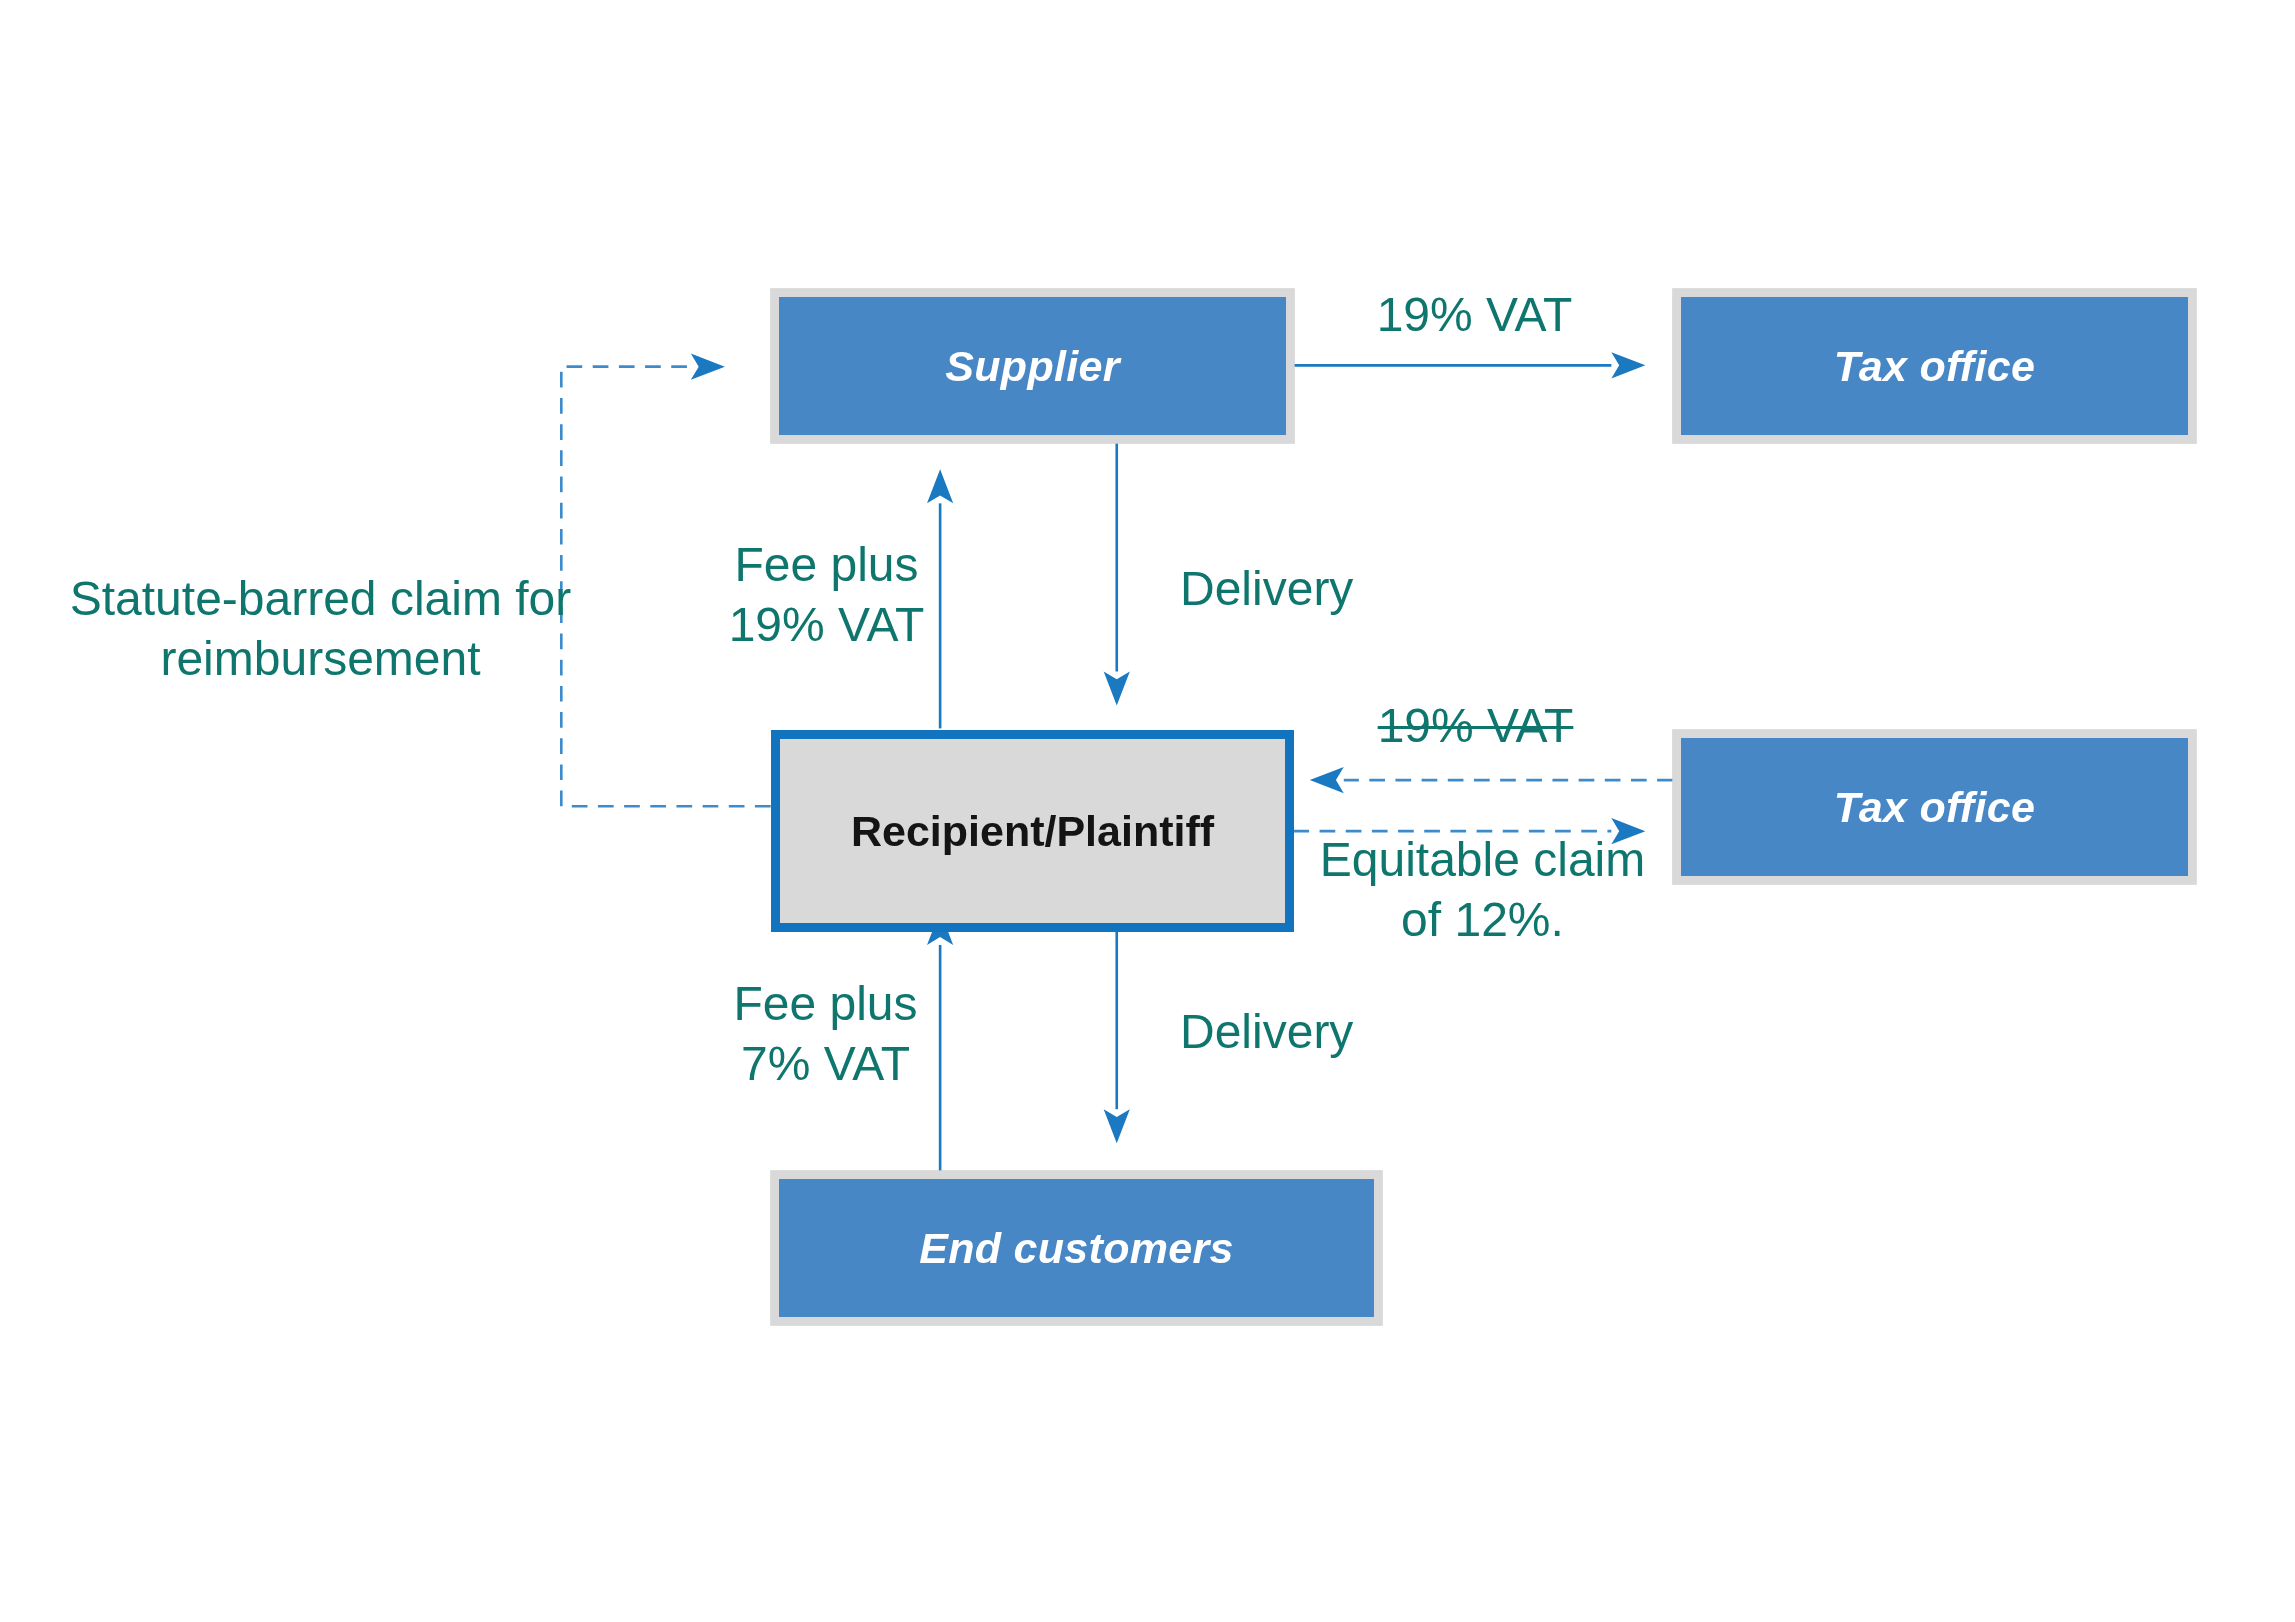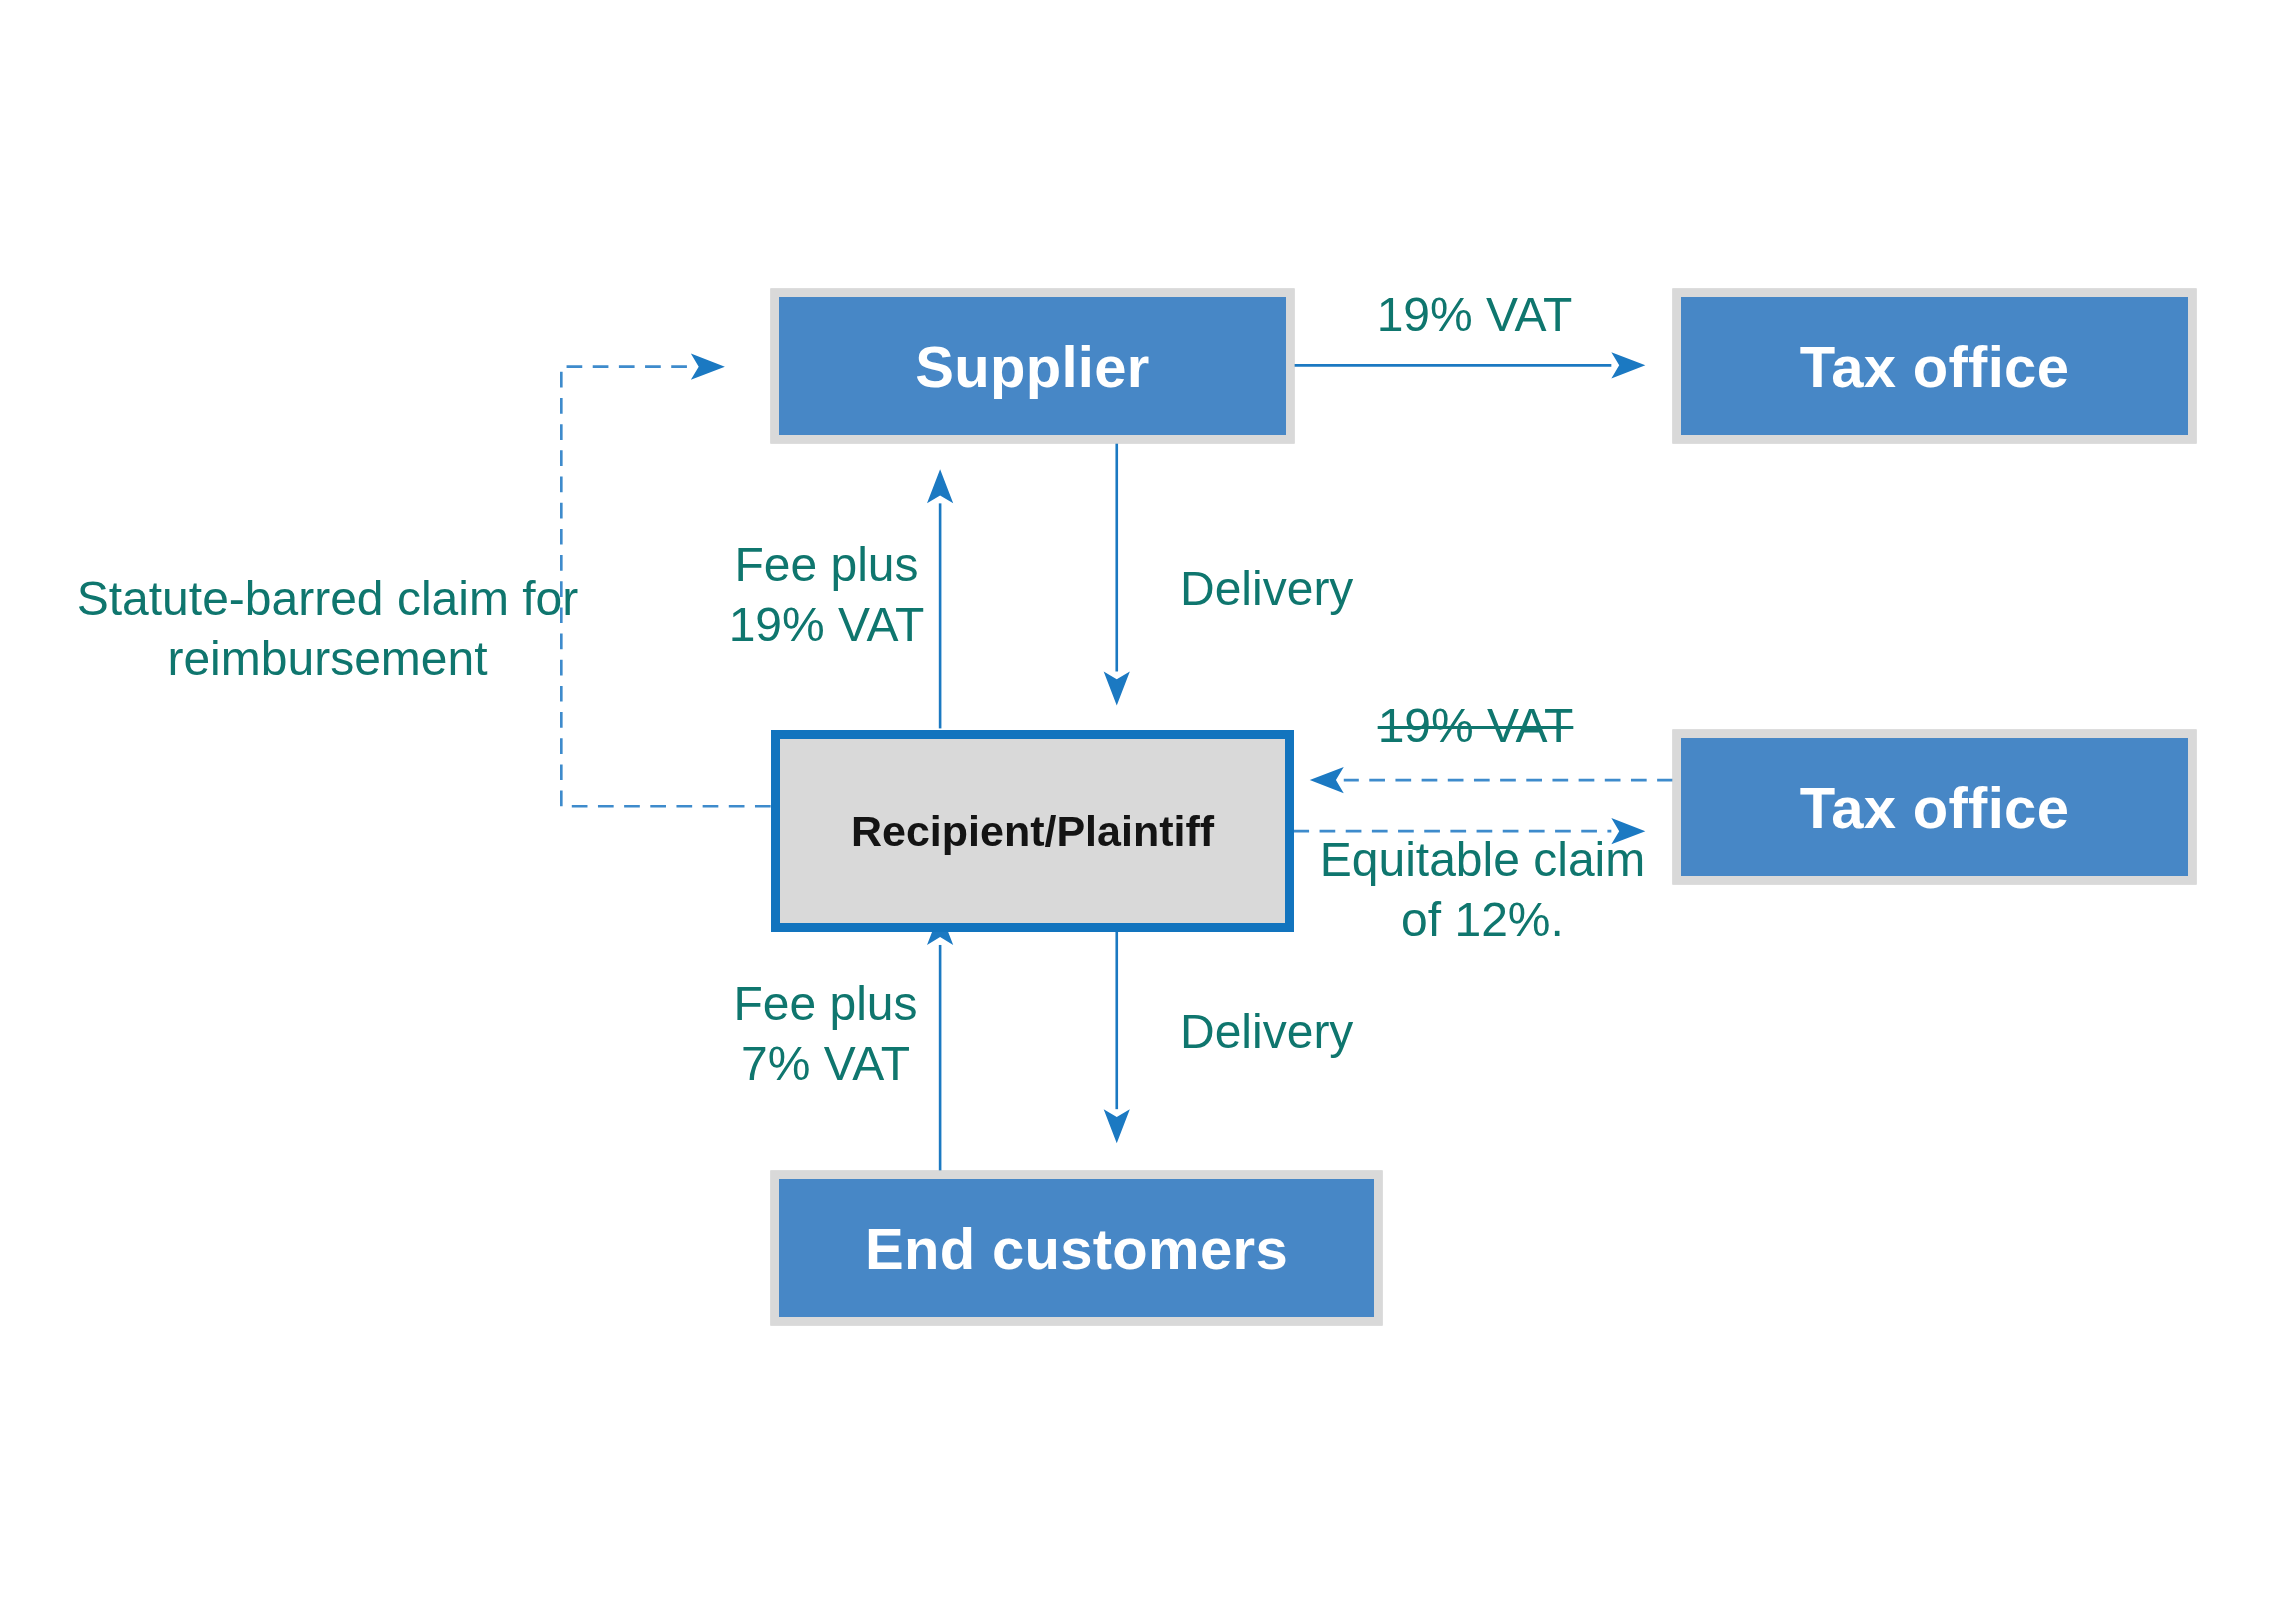--- a/index.html
+++ b/index.html
@@ -19,23 +19,24 @@
     align-items:center;
     justify-content:center;
     box-shadow:0 0 0 0.7px #cfcfcf;
   }
   .box.blue{
     background:#4787C6;
     border:8.5px solid #D9D9D9;
   }
   .box.blue .box-label{
     color:#ffffff;
-    font-size:58px;
+    font-size:43px;
     font-weight:600;
     letter-spacing:0.3px;
+    font-style:italic;
   }
   .box.recipient{
     background:#D9D9D9;
     border:9.2px solid #1274BE;
     box-shadow:none;
   }
   .box.recipient .box-label{
     color:#141414;
     font-size:43px;
     font-weight:600;
@@ -124,21 +125,21 @@
     <span class="box-label">End customers</span>
   </div>
 
   <div class="lbl" style="left:1311px;top:285px;width:327px;">19% VAT</div>
 
   <div class="lbl" style="left:663px;top:535px;width:327px;">Fee plus
 19% VAT</div>
 
   <div class="lbl left" style="left:1180px;top:559px;width:275px;">Delivery</div>
 
-  <div class="lbl" style="left:66px;top:569px;width:523px;">Statute-barred claim for
+  <div class="lbl" style="left:59px;top:569px;width:523px;">Statute-barred claim for
 reimbursement</div>
 
   <div class="lbl struck" style="left:1312px;top:696px;width:327px;">19% VAT</div>
 
   <div class="lbl" style="left:1286px;top:830px;width:393px;">Equitable claim
 of 12%.</div>
 
   <div class="lbl" style="left:662px;top:974px;width:327px;">Fee plus
 7% VAT</div>
 

